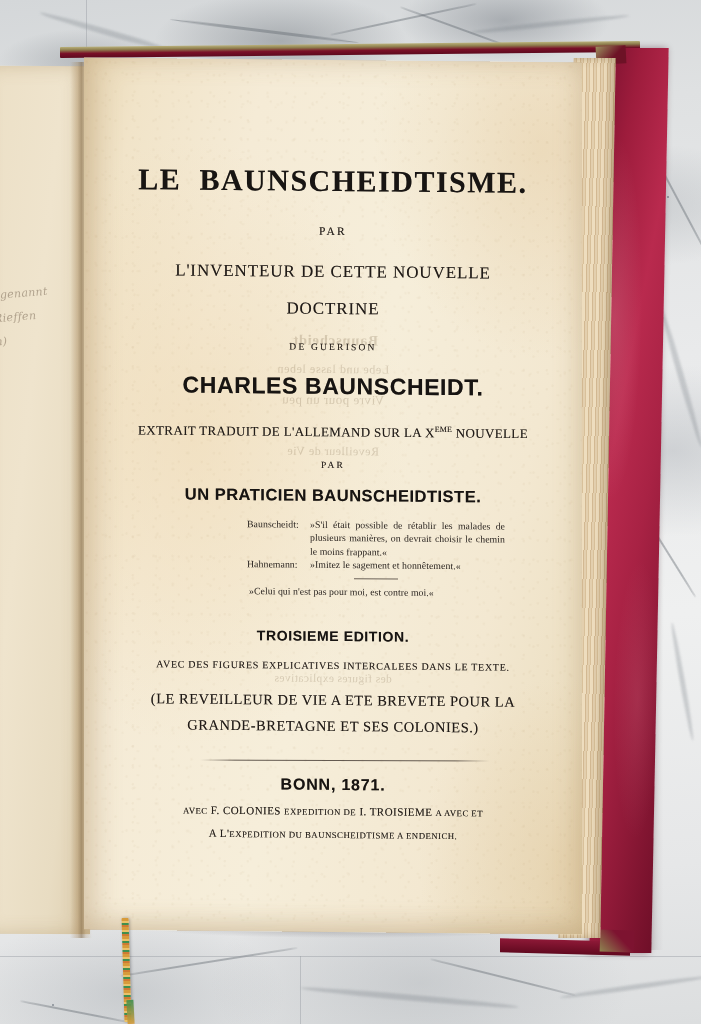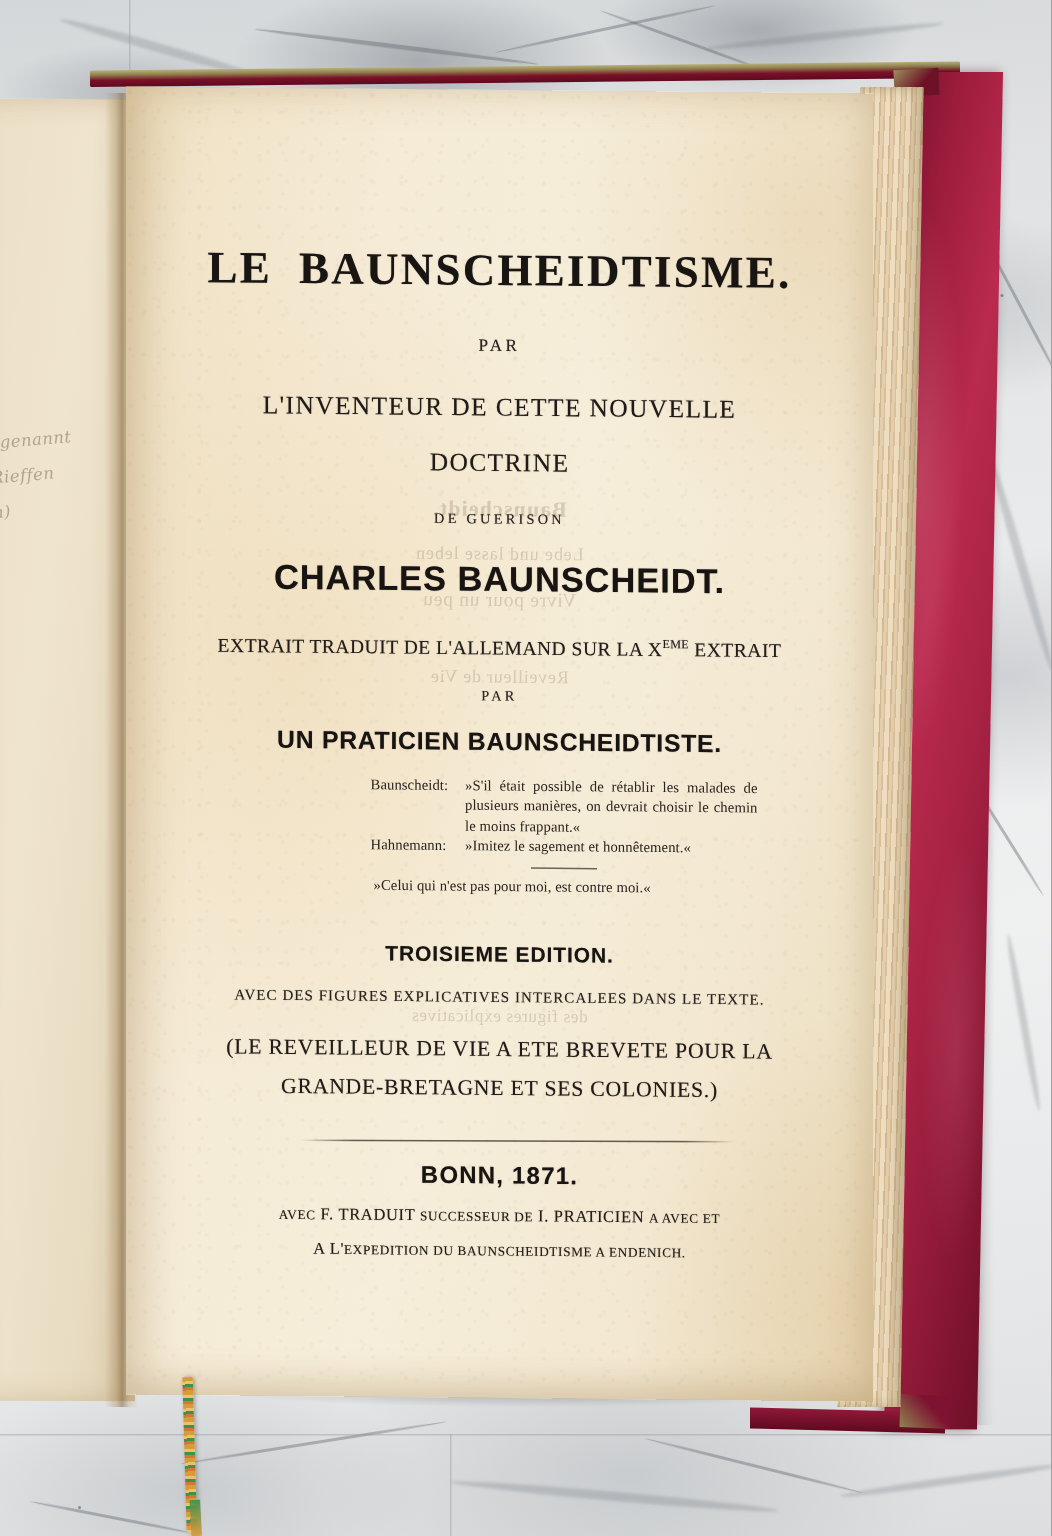--- a/index.html
+++ b/index.html
@@ -291,21 +291,21 @@
     <div class="showthrough st4">Reveilleur de Vie</div>
     <div class="showthrough st5">des figures explicatives</div>
 
     <div class="ink t-title">LE BAUNSCHEIDTISME.</div>
     <div class="ink t-par1">PAR</div>
     <div class="ink t-sub1">L'INVENTEUR DE CETTE NOUVELLE</div>
     <div class="ink t-sub2">DOCTRINE</div>
     <div class="ink t-deguerison">DE GUERISON</div>
     <div class="ink t-author">CHARLES BAUNSCHEIDT.</div>
 
-    <div class="ink t-extrait"><span>EXTRAIT TRADUIT DE L'ALLEMAND SUR LA X</span><span class="sup">EME</span><span> EXTRAIT</span></div>
+    <div class="ink t-extrait"><span>EXTRAIT TRADUIT DE L'ALLEMAND SUR LA X</span><span class="sup">EME</span><span> NOUVELLE</span></div>
 
     <div class="ink t-par2">PAR</div>
     <div class="ink t-praticien">UN PRATICIEN BAUNSCHEIDTISTE.</div>
 
     <div class="quotes">
       <div class="qrow">
         <div class="qlabel">Baunscheidt:</div>
         <div class="qtext">»S'il était possible de rétablir les malades de plusieurs manières, on devrait choisir le chemin le moins frappant.«</div>
       </div>
       <div class="qrow">
@@ -318,21 +318,21 @@
 
     <div class="ink t-troisieme">TROISIEME EDITION.</div>
     <div class="ink t-figures">AVEC DES FIGURES EXPLICATIVES INTERCALEES DANS LE TEXTE.</div>
     <div class="ink t-brev1">(LE REVEILLEUR DE VIE A ETE BREVETE POUR LA</div>
     <div class="ink t-brev2">GRANDE-BRETAGNE ET SES COLONIES.)</div>
 
     <div class="bigrule"></div>
 
     <div class="ink t-bonn">BONN, 1871.</div>
 
-    <div class="ink t-imp1"><span class="sc">AVEC</span> <span>F. TRADUIT</span> <span class="sc">SUCCESSEUR DE</span> <span>I. PRATICIEN</span> <span class="sc">A AVEC ET</span></div>
+    <div class="ink t-imp1"><span class="sc">AVEC</span> <span>F. COLONIES</span> <span class="sc">EXPEDITION DE</span> <span>I. TROISIEME</span> <span class="sc">A AVEC ET</span></div>
 
     <div class="ink t-imp2"><span>A L'</span><span class="sc">EXPEDITION DU BAUNSCHEIDTISME A ENDENICH.</span></div>
   </div>
 
   <div class="ribbon"></div>
   <div class="ribbon-tail"></div>
 
 </div>
 
 </body></html>

